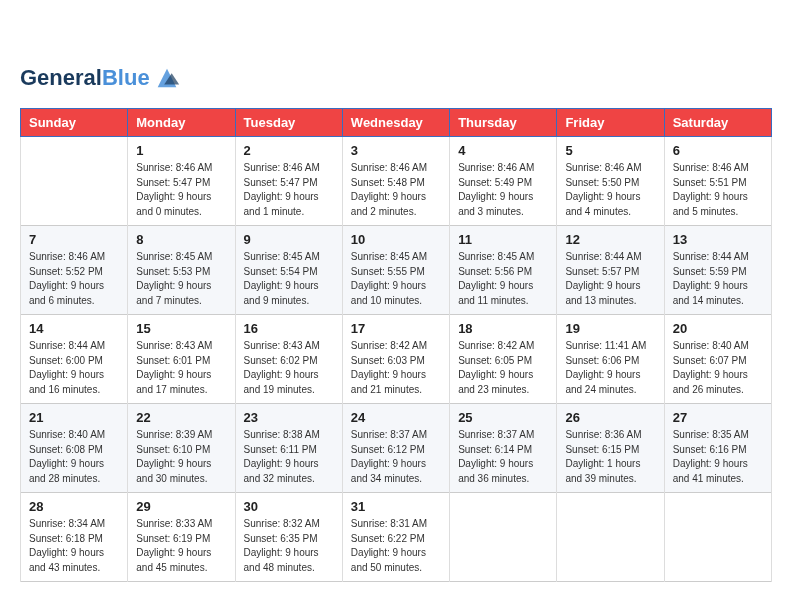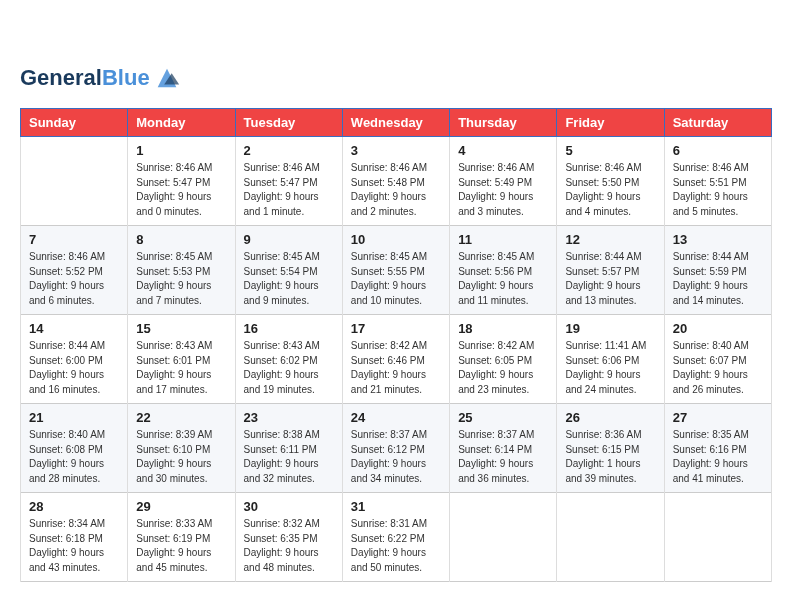--- a/index.html
+++ b/index.html
@@ -192,21 +192,21 @@
         <td>
           <span class="day-number">15</span>
           <div class="day-info"><span>Sunrise: 8:43 AM</span><br><span>Sunset: 6:01 PM</span><br><span>Daylight: 9 hours and 17 minutes.</span></div>
         </td>
         <td>
           <span class="day-number">16</span>
           <div class="day-info"><span>Sunrise: 8:43 AM</span><br><span>Sunset: 6:02 PM</span><br><span>Daylight: 9 hours and 19 minutes.</span></div>
         </td>
         <td>
           <span class="day-number">17</span>
-          <div class="day-info"><span>Sunrise: 8:42 AM</span><br><span>Sunset: 6:46 PM</span><br><span>Daylight: 9 hours and 21 minutes.</span></div>
+          <div class="day-info"><span>Sunrise: 8:42 AM</span><br><span>Sunset: 6:03 PM</span><br><span>Daylight: 9 hours and 21 minutes.</span></div>
         </td>
         <td>
           <span class="day-number">18</span>
           <div class="day-info"><span>Sunrise: 8:42 AM</span><br><span>Sunset: 6:05 PM</span><br><span>Daylight: 9 hours and 23 minutes.</span></div>
         </td>
         <td>
           <span class="day-number">19</span>
           <div class="day-info"><span>Sunrise: 11:41 AM</span><br><span>Sunset: 6:06 PM</span><br><span>Daylight: 9 hours and 24 minutes.</span></div>
         </td>
         <td>

